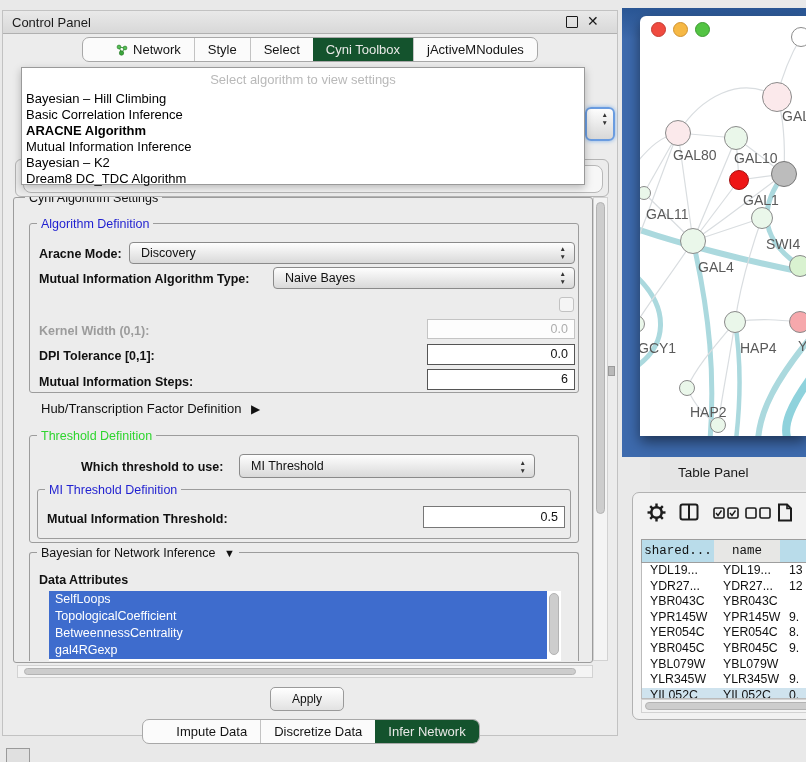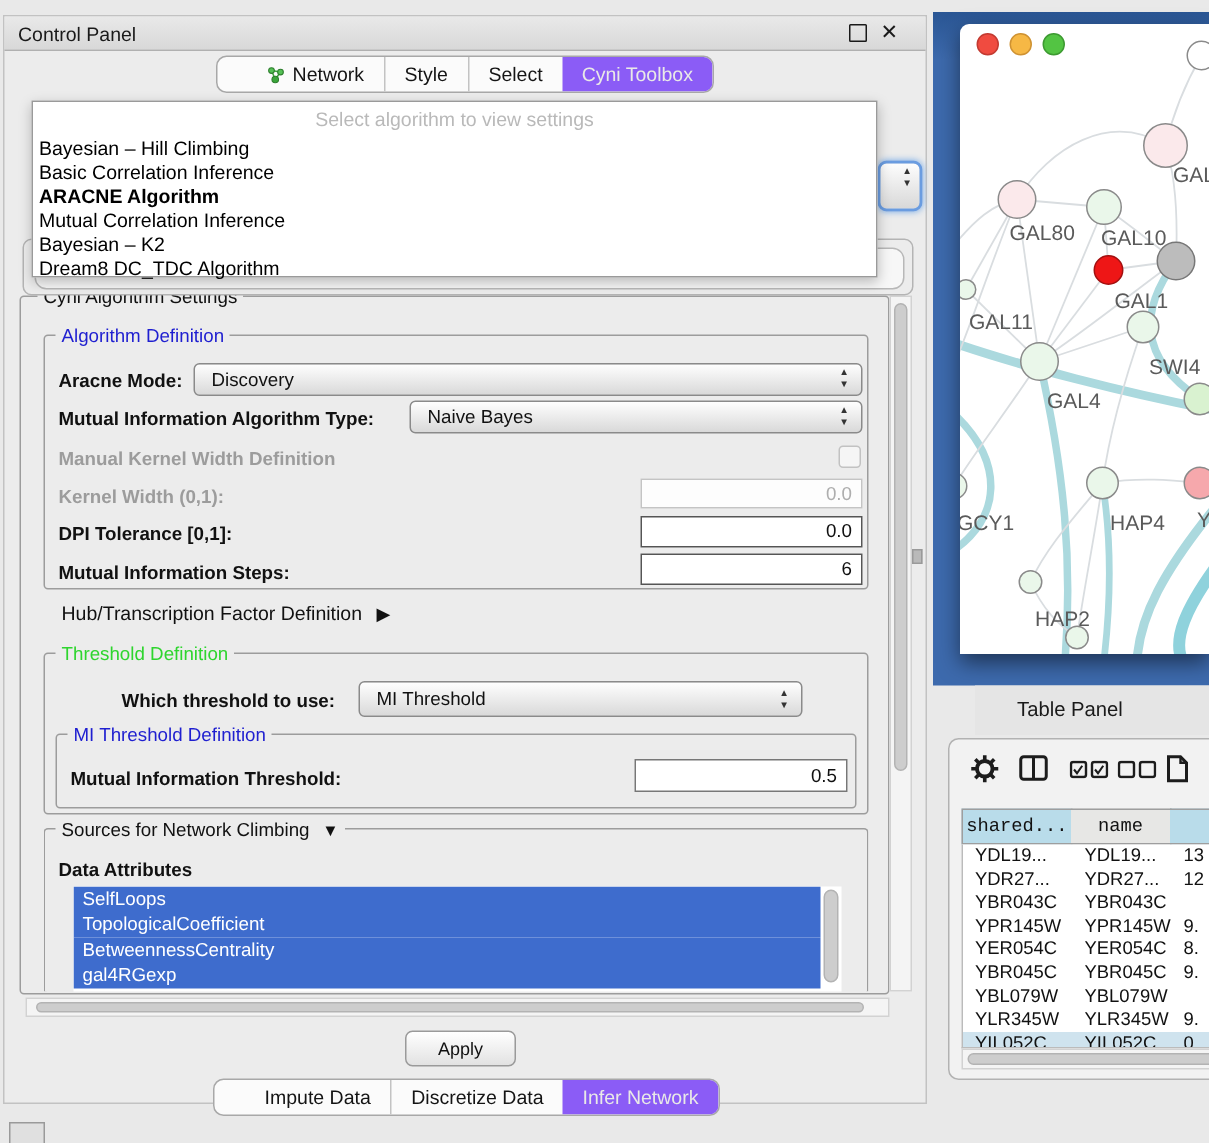--- a/index.html
+++ b/index.html
@@ -11,21 +11,21 @@
   .cpanel{left:2px;top:10px;width:616px;height:726px;background:#ececec;border:1px solid #c2c2c2;box-sizing:border-box;}
   .titlebar{left:0;top:0;width:100%;height:22px;background:linear-gradient(#e9e9e9,#d8d8d8);border-bottom:1px solid #b0b0b0;}
   .titlebar .t{position:absolute;left:9px;top:4px;font-size:13px;color:#1a1a1a;}
   .float-ic{left:563px;top:5px;width:10px;height:10px;border:1.5px solid #1a1a1a;border-radius:1px;}
   .close-ic{left:584px;top:2px;font-size:14px;font-weight:bold;color:#1a1a1a;}
   
   .tabrow{left:0;top:26px;width:100%;display:flex;justify-content:center;}
   .tabbox{display:inline-flex;border:1px solid #a8a8a8;border-radius:7px;background:#fbfbfb;height:23px;overflow:hidden;}
   .tab{display:flex;align-items:center;padding:0 13px;font-size:13px;color:#141414;border-left:1px solid #c3c3c3;cursor:default;}
   .tab:first-child{border-left:none;margin-left:20px;}
-  .tab.sel{background:#8b5cf6;color:#e9e9e7;border-left:none;}
+  .tab.sel{background:#14532d;color:#e9e9e7;border-left:none;}
   .tab .nicon{margin-right:5px;}
   
   .popup{left:18px;top:56px;width:562px;height:116px;background:#ffffff;border:1px solid #9a9a9a;
          box-shadow:0 3px 8px rgba(0,0,0,.25);z-index:50;}
   .popup .prompt{position:absolute;left:0;top:4px;width:100%;text-align:center;color:#b9b9b9;font-size:13px;}
   .popup .opt{position:absolute;left:4px;font-size:13px;color:#000;height:15px;line-height:15px;}
   
   .fragbox{left:12px;top:148px;width:592px;height:36px;border:1px solid #b4b4b4;border-radius:6px;background:#ececec;z-index:4;}
   .fragcombo{left:20px;top:154px;width:578px;height:26px;border:1px solid #b8b8b8;border-radius:8px;background:#f7f7f7;z-index:5;}
   .fragfocus{left:582px;top:96px;width:26px;height:30px;border:2px solid #6a9ce0;border-radius:6px;
@@ -100,38 +100,41 @@
       </div>
       <div class="tab">
           <span>Style</span>
         </div>
       <div class="tab">
           <span>Select</span>
         </div>
       <div class="tab sel">
           <span>Cyni Toolbox</span>
         </div>
+      <div class="tab">
+          <span>jActiveMNodules</span>
+        </div>
     </div>
   </div>
 
   <div class="a fragbox"></div>
   <div class="a fragcombo"></div>
   <div class="a fragfocus">
     <div class="spin" style="right:5px;">
         <div>▲</div>
         <div>▼</div>
       </div>
   </div>
 
   <div class="a popup">
     <div class="prompt">Select algorithm to view settings</div>
     <div class="opt" style="top:23px;">Bayesian – Hill Climbing</div>
     <div class="opt" style="top:39px;">Basic Correlation Inference</div>
     <div class="opt bold" style="top:55px;">ARACNE Algorithm</div>
-    <div class="opt" style="top:71px;">Mutual Correlation Inference</div>
+    <div class="opt" style="top:71px;">Mutual Information Inference</div>
     <div class="opt" style="top:87px;">Bayesian – K2</div>
     <div class="opt" style="top:103px;">Dream8 DC_TDC Algorithm</div>
   </div>
 
   <div class="a gbox" style="left:10px;top:186px;width:578px;height:464px;"></div>
   <span class="gtitle" style="left:22px;top:180px;">Cyni Algorithm Settings</span>
 
   <div class="a gbox" style="left:26px;top:212px;width:548px;height:168px;"></div>
   <span class="gtitle blue-t" style="left:34px;top:206px;">Algorithm Definition</span>
 
@@ -146,21 +149,20 @@
 
   <span class="lbl" style="left:36px;top:261px;">Mutual Information Algorithm Type:</span>
   <div class="combo" style="left:270px;top:256px;width:302px;height:22px;">
     <span class="cv">Naive Bayes</span>
     <div class="spin">
         <div>▲</div>
         <div>▼</div>
       </div>
   </div>
 
-  <span class="lbl dis" style="left:36px;top:288px;">Manual Kernel Width Definition</span>
   <div class="checkbox" style="left:556px;top:286px;"></div>
 
   <span class="lbl dis" style="left:36px;top:313px;">Kernel Width (0,1):</span>
   <div class="field dis" style="left:424px;top:308px;width:148px;height:20px;">
     <span class="fv">0.0</span>
   </div>
 
   <span class="lbl" style="left:36px;top:338px;">DPI Tolerance [0,1]:</span>
   <div class="field" style="left:424px;top:333px;width:148px;height:21px;">
     <span class="fv">0.0</span>
@@ -191,21 +193,21 @@
   <div class="a gbox" style="left:34px;top:478px;width:532px;height:48px;"></div>
   <span class="gtitle blue-t" style="left:42px;top:472px;">MI Threshold Definition</span>
 
   <span class="lbl" style="left:44px;top:501px;">Mutual Information Threshold:</span>
   <div class="field" style="left:420px;top:495px;width:142px;height:22px;border-color:#777;">
     <span class="fv" style="top:3px;">0.5</span>
   </div>
 
   <div class="a gbox" style="left:26px;top:541px;width:548px;height:108px;border-bottom:none;border-radius:3px 3px 0 0;"></div>
   <span class="gtitle" style="left:34px;top:535px;">
-    <span>Sources for Network Climbing</span>
+    <span>Bayesian for Network Inference</span>
     <span style="margin-left:5px;font-size:11px;">▼</span>
   </span>
   <span class="lbl" style="left:36px;top:562px;">Data Attributes</span>
 
   <div class="a" style="left:46px;top:580px;width:512px;height:70px;background:#fff;overflow:hidden;">
     <div class="srcitem" style="top:0;left:0;">SelfLoops</div>
     <div class="srcitem" style="top:34px;left:0;">BetweennessCentrality</div>
     <div class="srcitem" style="top:17px;left:0;">TopologicalCoefficient</div>
     <div class="srcitem" style="top:51px;left:0;">gal4RGexp</div>
     <div class="sbthumb" style="left:500px;top:2px;width:10px;height:62px;"></div>

